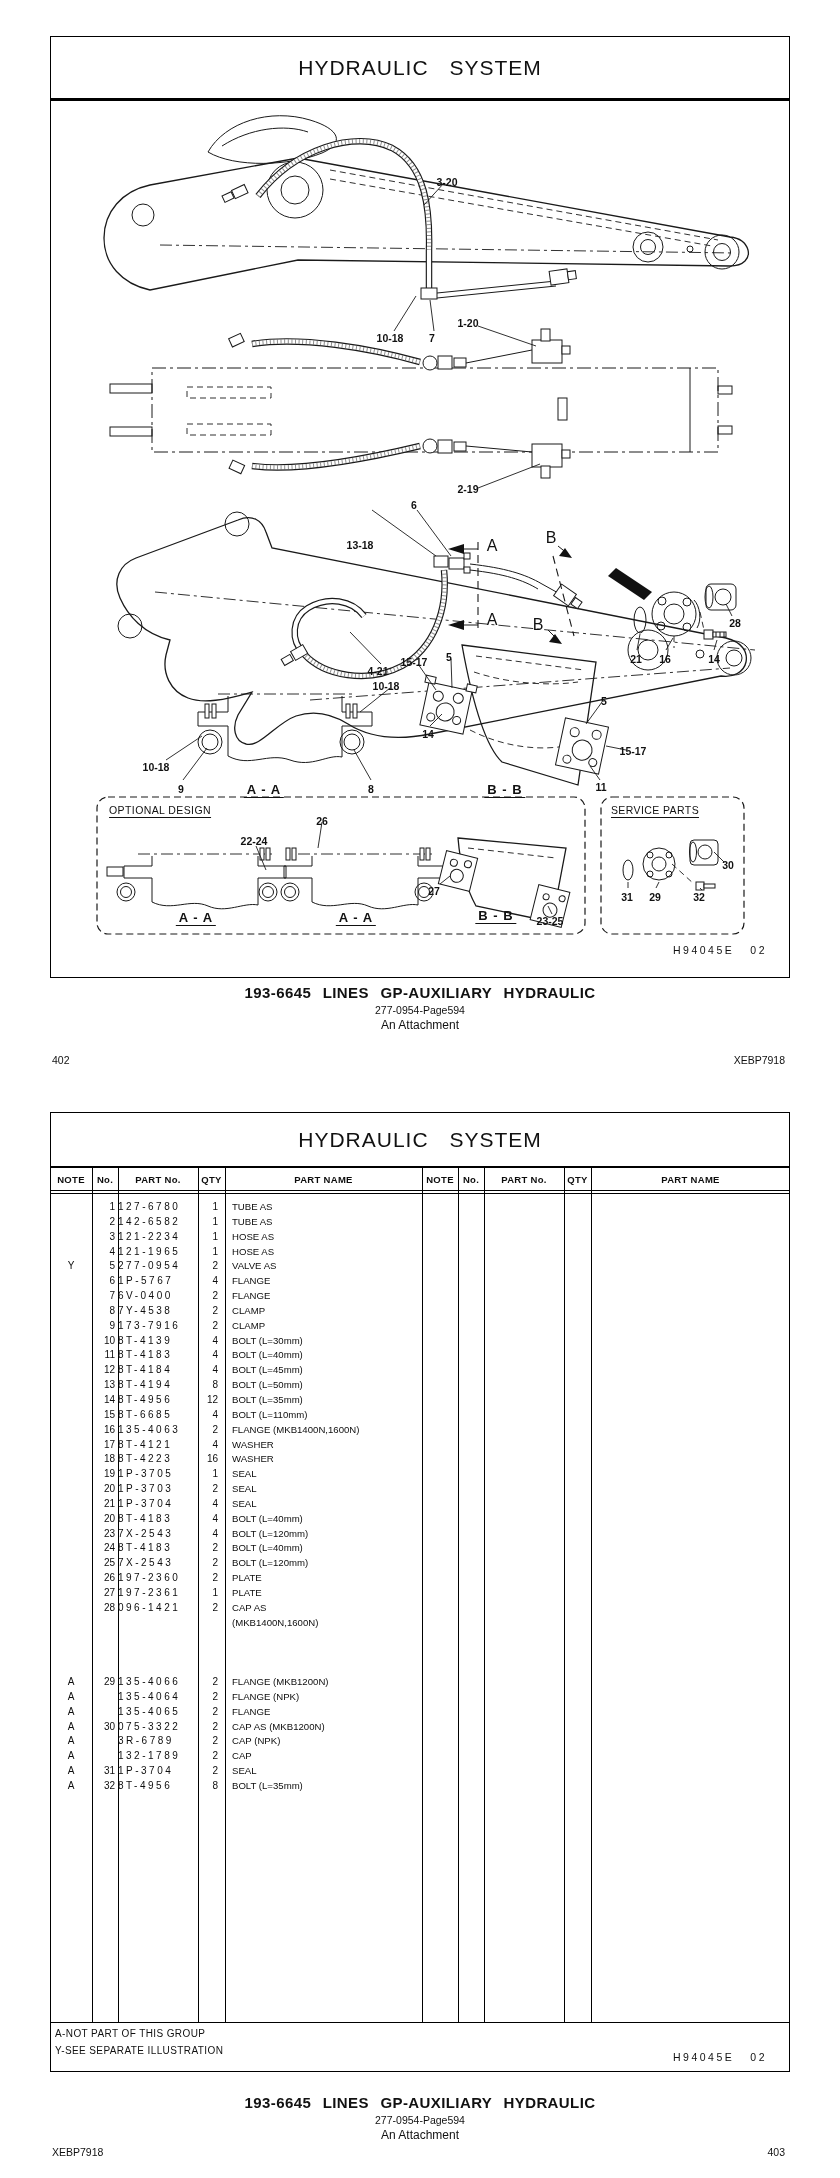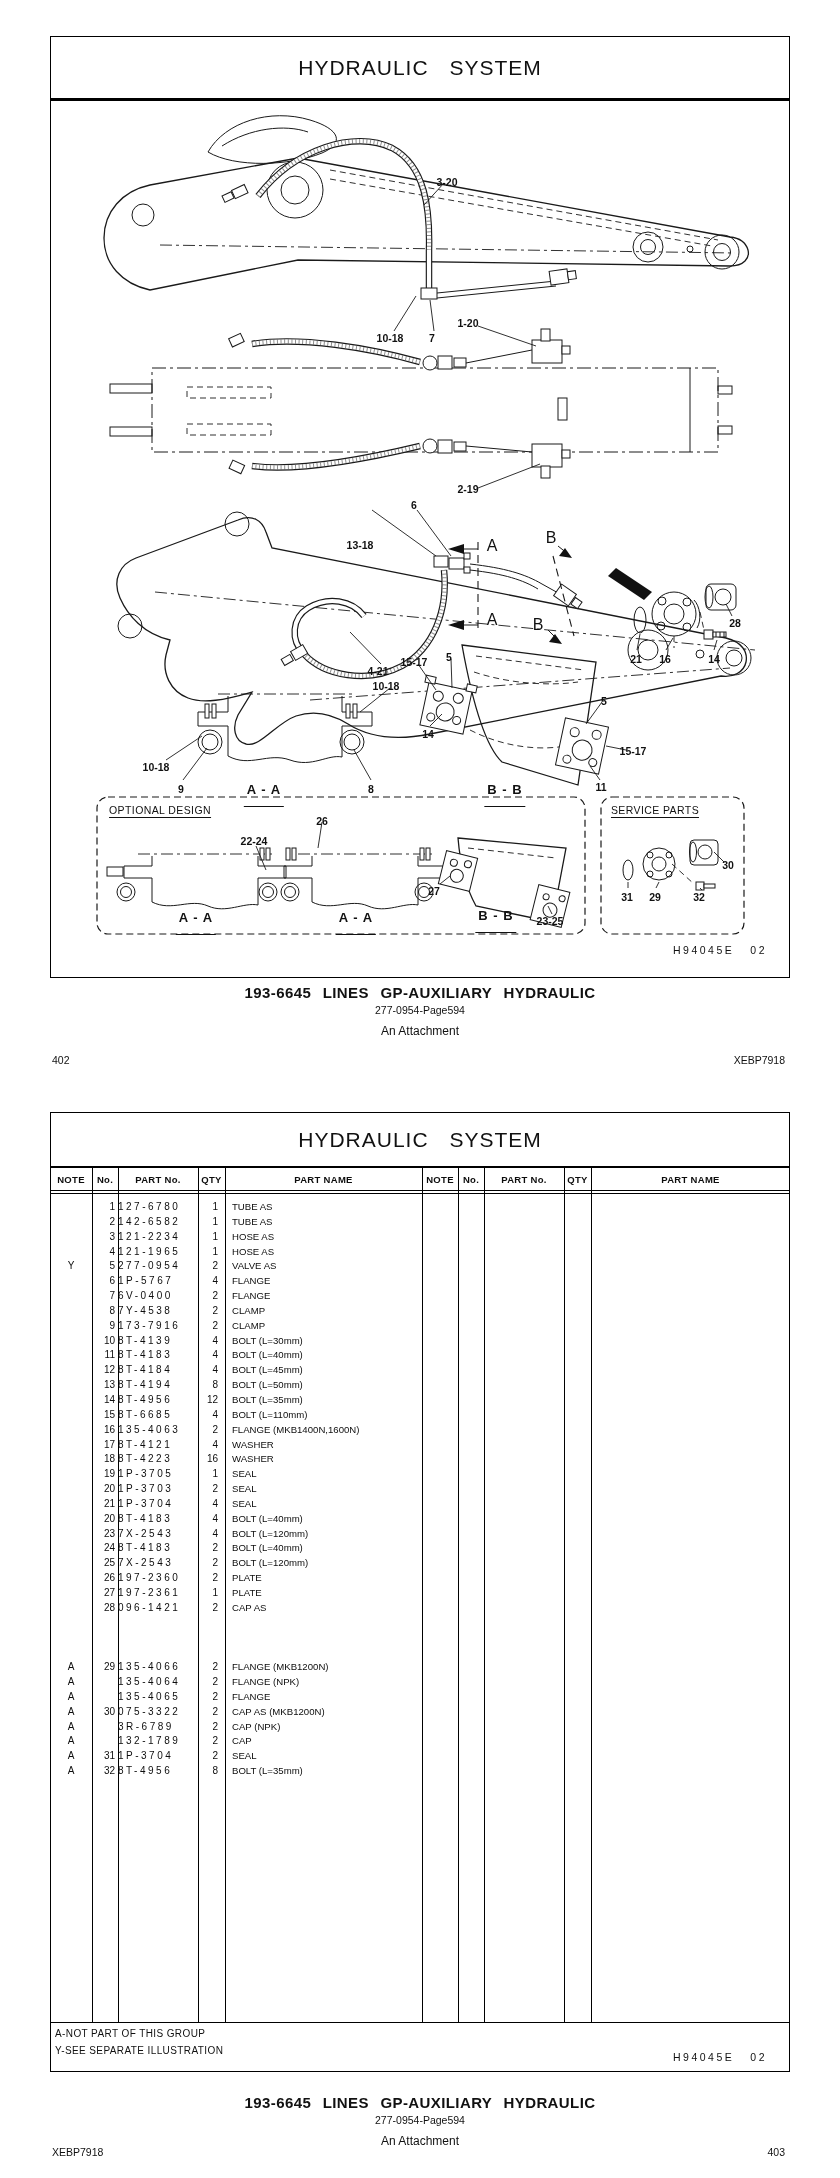--- a/index.html
+++ b/index.html
@@ -7,27 +7,27 @@
           font-family:"Liberation Sans",sans-serif;color:#0d0d0d;overflow:hidden;}
   .abs{position:absolute;}
   .page-border{position:absolute;border:1.8px solid #000;background:#fff;}
   .rule{position:absolute;background:#000;}
   .doc-title{position:absolute;left:50px;width:740px;text-align:center;
              font-size:21px;letter-spacing:1px;word-spacing:14px;color:#111;}
   .co{position:absolute;transform:translateX(-50%);white-space:nowrap;
       font-size:10.5px;font-weight:700;color:#111;line-height:1;}
   .co.letter{font-size:16px;font-weight:400;}
   .co.section{font-size:13px;font-weight:700;letter-spacing:1px;
-              border-bottom:1.5px solid #111;padding:0 3px 10px;}
+              border-bottom:1.5px solid #111;padding:0 3px 1px;}
   .co.boxtitle{font-size:10.5px;font-weight:400;letter-spacing:.4px;
                border-bottom:1px solid #111;padding-bottom:1px;}
   .caption{position:absolute;left:50px;width:740px;text-align:center;color:#111;}
   .caption .t1{font-size:15px;font-weight:700;letter-spacing:.4px;word-spacing:7px;}
   .caption .t2{font-size:10.5px;margin-top:3px;}
-  .caption .t3{font-size:12px;margin-top:8px;}
+  .caption .t3{font-size:12px;margin-top:2px;}
   .pagenum{position:absolute;font-size:10.5px;color:#111;}
   .drawref{position:absolute;font-size:10.5px;letter-spacing:2.5px;color:#111;display:flex;gap:16px;}
   
   .thead{position:absolute;left:50px;top:1168px;width:740px;height:22px;display:flex;}
   .th{height:22px;display:flex;align-items:center;justify-content:center;
       font-size:9.5px;font-weight:700;letter-spacing:.3px;}
   .tbody{position:absolute;left:50px;top:1200px;width:740px;}
   .tr{display:flex;height:14.85px;}
   .td{font-size:10px;line-height:14.85px;white-space:nowrap;overflow:visible;}
   .c-note{text-align:center;}
@@ -596,20 +596,27 @@
         <div class="td c-no" style="width: 26px;">28</div>
         <div class="td c-part" style="width: 80px;">096-1421</div>
         <div class="td c-qty" style="width: 27px;">2</div>
         <div class="td c-name" style="width: 197px;">CAP AS</div>
       </div>
       <div class="tr">
         <div class="td c-note" style="width: 42px;"></div>
         <div class="td c-no" style="width: 26px;"></div>
         <div class="td c-part" style="width: 80px;"></div>
         <div class="td c-qty" style="width: 27px;"></div>
+        <div class="td c-name" style="width: 197px;">(MKB1400N,1600N)</div>
+      </div>
+      <div class="tr">
+        <div class="td c-note" style="width: 42px;"></div>
+        <div class="td c-no" style="width: 26px;"></div>
+        <div class="td c-part" style="width: 80px;"></div>
+        <div class="td c-qty" style="width: 27px;"></div>
         <div class="td c-name" style="width: 197px;"></div>
       </div>
       <div class="tr">
         <div class="td c-note" style="width: 42px;"></div>
         <div class="td c-no" style="width: 26px;"></div>
         <div class="td c-part" style="width: 80px;"></div>
         <div class="td c-qty" style="width: 27px;"></div>
         <div class="td c-name" style="width: 197px;"></div>
       </div>
       <div class="tr">

